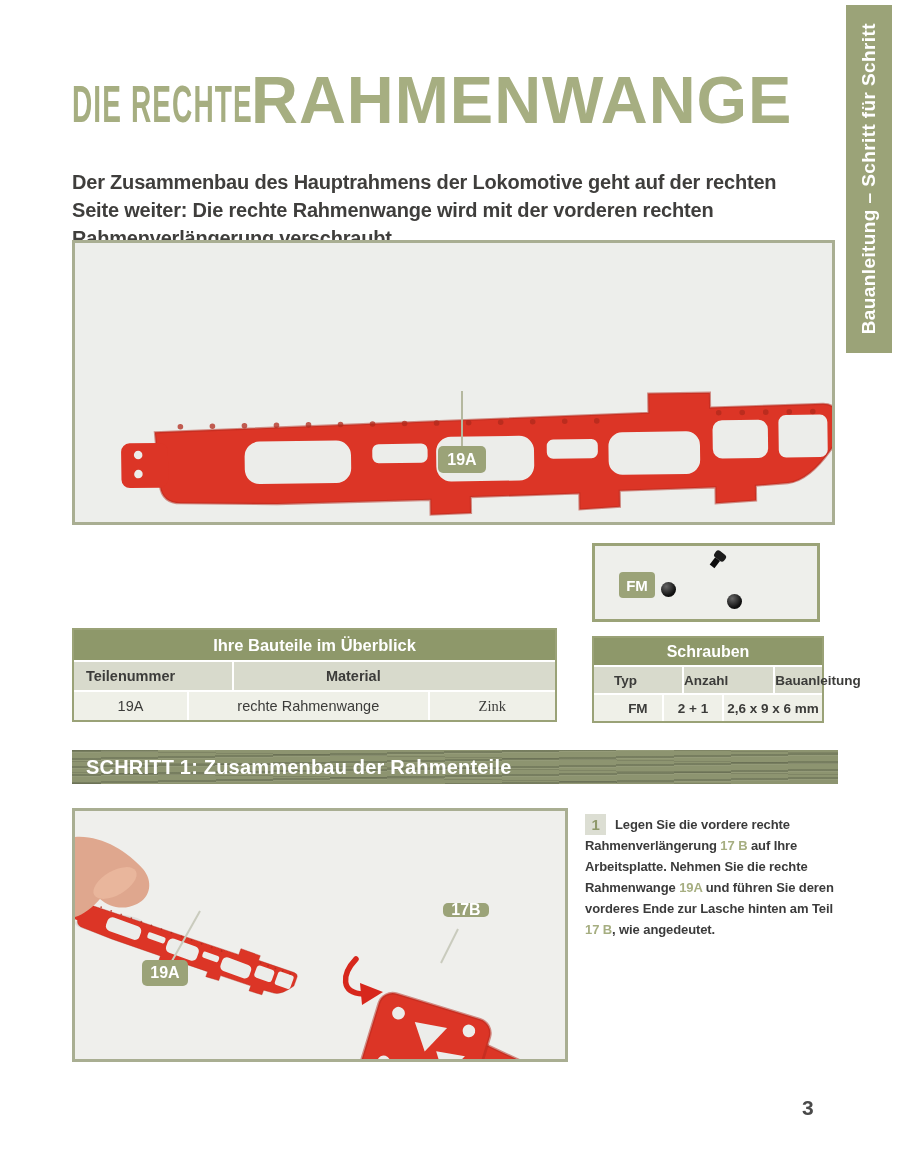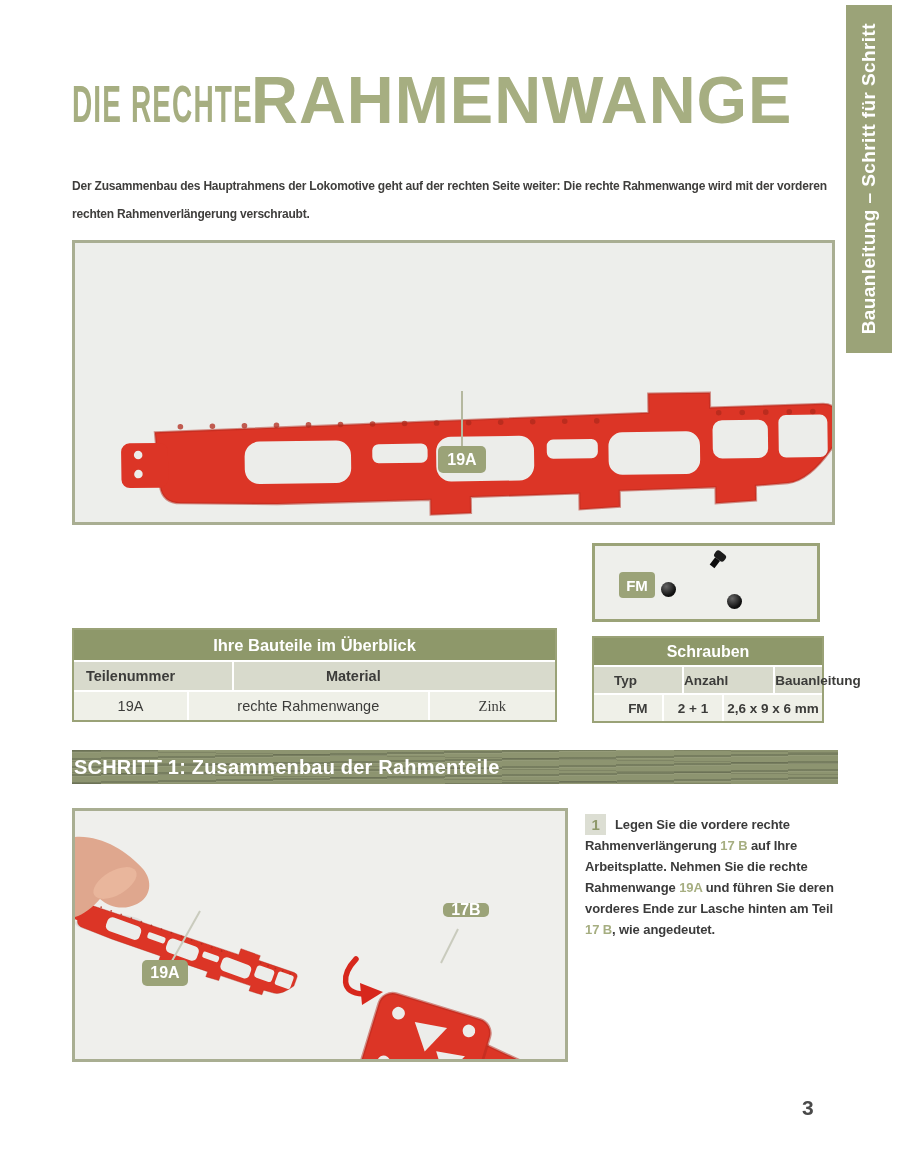--- a/index.html
+++ b/index.html
@@ -10,21 +10,21 @@
   .side-tab{position:absolute;left:846px;top:5px;width:46px;height:348px;background:#9ba378;
             display:flex;align-items:center;justify-content:center;}
   .side-tab span{writing-mode:vertical-rl;transform:rotate(180deg);color:#fff;font-weight:bold;
                  font-size:19px;letter-spacing:.4px;white-space:nowrap;}
 
   
   .title-small,.title-large{position:absolute;color:#a6ae81;font-weight:bold;line-height:1;white-space:nowrap;}
   .title-small{left:72px;top:79px;font-size:51px;letter-spacing:2px;transform:scaleX(.55);transform-origin:left top;}
   .title-large{left:251px;top:66px;font-size:67px;letter-spacing:1px;transform:scaleX(.97);transform-origin:left top;}
 
-  .intro{position:absolute;left:72px;top:160px;width:756px;font-size:12px;font-weight:bold;
+  .intro{position:absolute;left:72px;top:148px;width:756px;font-size:20px;font-weight:bold;
          color:#3f3e3c;line-height:28px;letter-spacing:-.2px;}
 
   
   .photo{position:absolute;border:3px solid #a9ae92;background:#edeeeb;}
   .photo1{left:72px;top:240px;width:757px;height:279px;}
   .photo2{left:72px;top:808px;width:490px;height:248px;background:#efefec;}
   .photo svg{position:absolute;left:0;top:0;}
 
   .part-label{position:absolute;background:#9ba378;color:#fff;font-weight:bold;font-size:16px;
               border-radius:5px;display:flex;align-items:center;justify-content:center;}
@@ -67,21 +67,21 @@
   .screws-tbl .datarow .cell{font-weight:bold;}
   .screws-tbl .cell:nth-child(1){width:23%;margin-left:20px;}
   .screws-tbl .cell:nth-child(2){width:29%;}
   .screws-tbl .cell:nth-child(3){width:48%;}
 
   
   .step-band{position:absolute;left:72px;top:750px;width:766px;height:34px;box-sizing:border-box;
              background-color:#8d9470;
              background-image:repeating-linear-gradient(179deg, rgba(40,46,36,.22) 0 2px, rgba(255,255,255,.06) 2px 3px, transparent 3px 8px),
                               repeating-linear-gradient(1deg, rgba(0,0,0,.10) 0 1px, transparent 1px 11px);
-             color:#fff;font-size:20px;font-weight:bold;line-height:34px;padding-left:2px;letter-spacing:.2px;}
+             color:#fff;font-size:20px;font-weight:bold;line-height:34px;padding-left:14px;letter-spacing:.2px;}
 
   
   .step-text{position:absolute;left:585px;top:814px;width:258px;font-size:13px;font-weight:bold;
              color:#3b3b3b;line-height:21px;letter-spacing:-.1px;}
   .step-badge{float:left;width:21px;height:21px;background:#dcded3;color:#8e986a;font-size:15px;
               font-weight:bold;text-align:center;line-height:21px;margin-right:9px;}
   .part-ref{color:#a6ae81;}
 
   .page-num{position:absolute;left:802px;top:1096px;font-size:21px;font-weight:bold;color:#4a4a4a;}
 </style>

